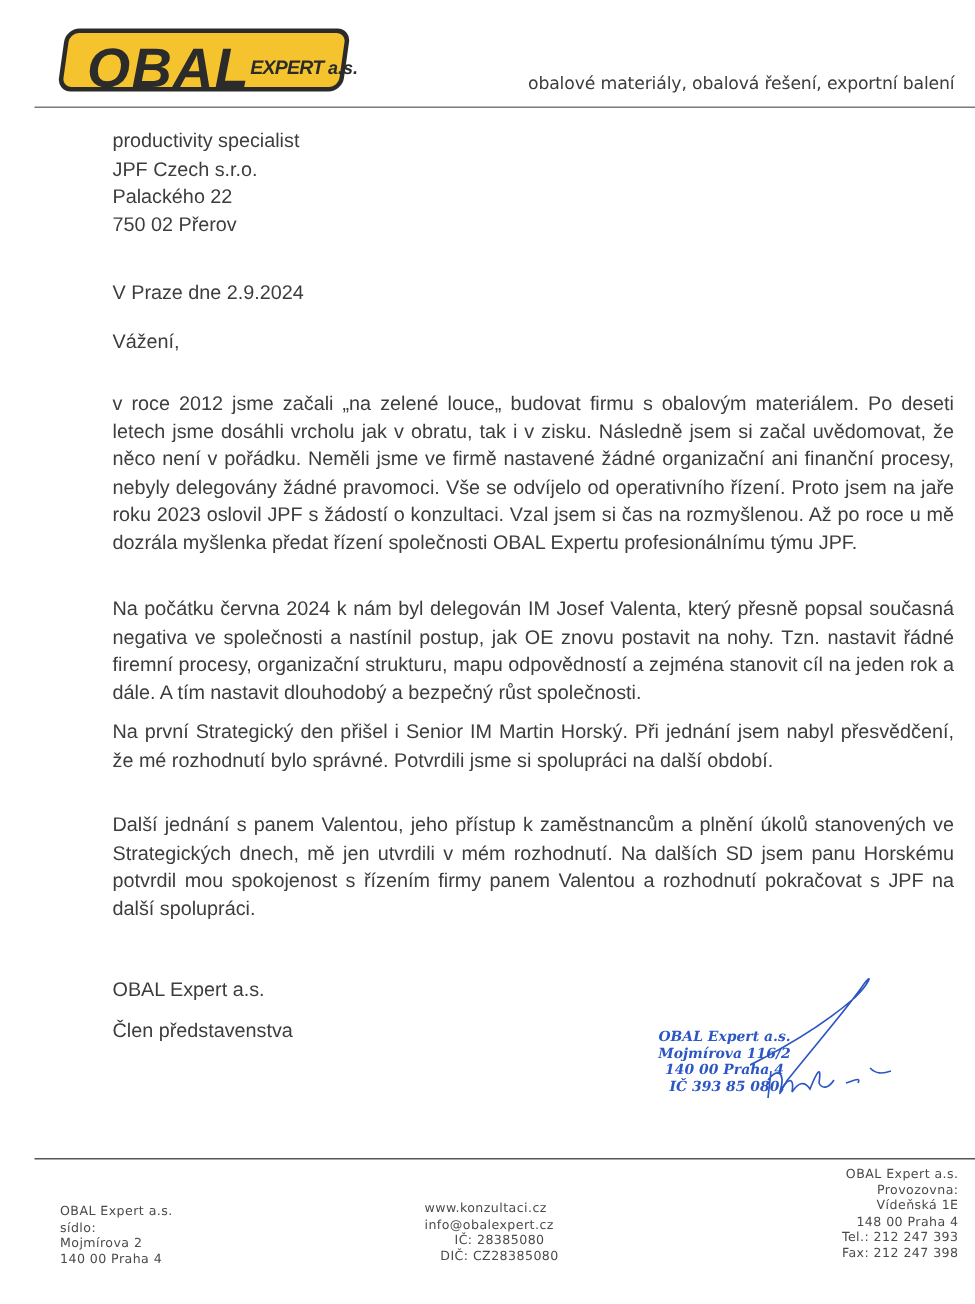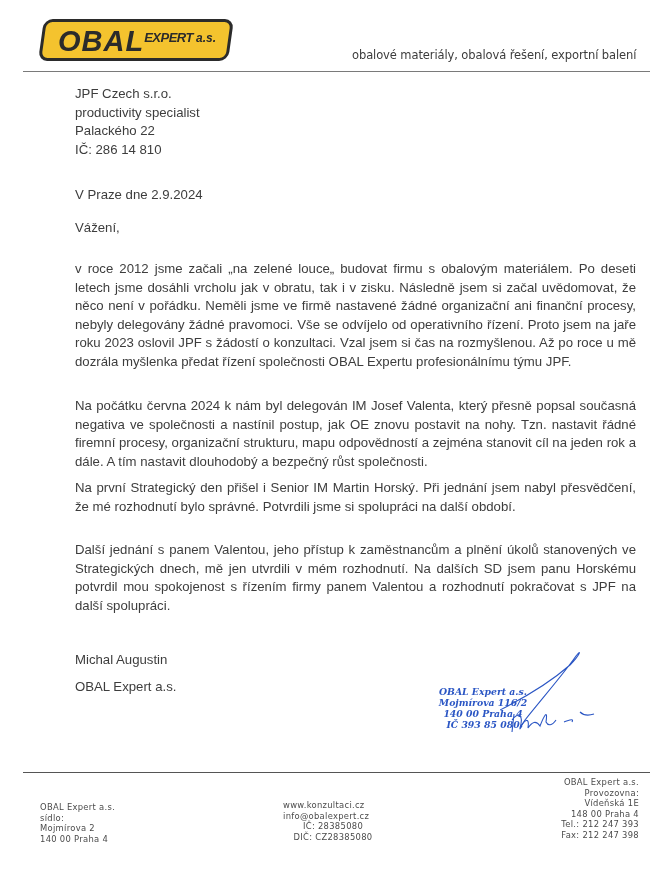--- a/index.html
+++ b/index.html
@@ -10,21 +10,21 @@
     .logo {
       left: 41px; top: 19px; width: 190px; height: 42px;
       background: #f4c32e; border: 3px solid #2b2b2b; border-radius: 9px;
       transform: skewX(-8deg); box-sizing: border-box;
     }
     .logo-text {
       left: 58px; top: 25px; white-space: nowrap;
       font-family: "Liberation Sans", sans-serif; color: #2b2b2b;
       font-style: italic; font-weight: bold;
     }
-    .logo-obal { font-size: 29px; letter-spacing: 1px; }
+    .logo-obal { font-size: 37px; letter-spacing: 1px; }
     .logo-expert { font-size: 13px; position: relative; top: -9px; letter-spacing: -0.5px; }
     .logo-as { font-size: 12px; position: relative; top: -9px; margin-left: 3px; }
 
     .tagline {
       left: 352px; top: 48px; font-family: "DejaVu Sans", sans-serif;
       font-size: 11.5px; color: #3c3c3c; letter-spacing: -0.1px; text-align: right;
     }
     .header-rule { left: 23px; top: 71px; width: 627px; height: 1px; background: #7a7a7a; }
 
     
@@ -60,37 +60,37 @@
 <body>
 
 <div class="abs logo"></div>
 <div class="abs logo-text">
   <span class="logo-obal">OBAL</span><span class="logo-expert">EXPERT</span><span class="logo-as">a.s.</span>
 </div>
 <div class="abs tagline">obalové materiály, obalová řešení, exportní balení</div>
 <div class="abs header-rule"></div>
 
 <div class="abs body-text addr">
+  <div>productivity specialist</div>
   <div>JPF Czech s.r.o.</div>
-  <div>productivity specialist</div>
   <div>Palackého 22</div>
-  <div>IČ: 286 14 810</div>
+  <div>750 02 Přerov</div>
 </div>
 
 <div class="abs body-text date">V Praze dne 2.9.2024</div>
 <div class="abs body-text greet">Vážení,</div>
 
 <div class="abs body-text para p1">v roce 2012 jsme začali „na zelené louce„ budovat firmu s obalovým materiálem. Po deseti letech jsme dosáhli vrcholu jak v obratu, tak i v zisku. Následně jsem si začal uvědomovat, že něco není v pořádku. Neměli jsme ve firmě nastavené žádné organizační ani finanční procesy, nebyly delegovány žádné pravomoci. Vše se odvíjelo od operativního řízení.  Proto jsem na jaře roku 2023 oslovil JPF s žádostí o konzultaci. Vzal jsem si čas na rozmyšlenou. Až po roce u mě dozrála myšlenka předat řízení společnosti OBAL Expertu profesionálnímu týmu JPF.</div>
 <div class="abs body-text para p2">Na počátku června 2024 k nám byl delegován IM Josef Valenta, který přesně popsal současná negativa ve společnosti a nastínil postup, jak OE znovu postavit na nohy. Tzn. nastavit řádné firemní procesy, organizační strukturu, mapu odpovědností a zejména stanovit cíl na jeden rok a dále. A tím nastavit dlouhodobý a bezpečný růst společnosti.</div>
 <div class="abs body-text para p3">Na první Strategický den přišel i Senior IM Martin Horský. Při jednání jsem nabyl přesvědčení, že mé rozhodnutí bylo správné. Potvrdili jsme si spolupráci na další období.</div>
 <div class="abs body-text para p4">Další jednání s panem Valentou, jeho přístup k zaměstnancům a plnění úkolů stanovených ve Strategických dnech, mě jen utvrdili v mém rozhodnutí. Na dalších SD jsem panu Horskému potvrdil mou spokojenost s řízením firmy panem Valentou a rozhodnutí pokračovat s JPF na další spolupráci.</div>
 
 <div class="abs body-text sign">
-  <div>Michal Augustin</div>
   <div>OBAL Expert a.s.</div>
+  <div>Člen představenstva</div>
 </div>
 
 <div class="abs stamp">
   <div>OBAL Expert a.s.</div>
   <div>Mojmírova 116/2</div>
   <div>140 00 Praha 4</div>
   <div>IČ 393 85 080</div>
 </div>
 
 <svg class="abs signature" width="110" height="95" viewBox="0 0 110 95">

